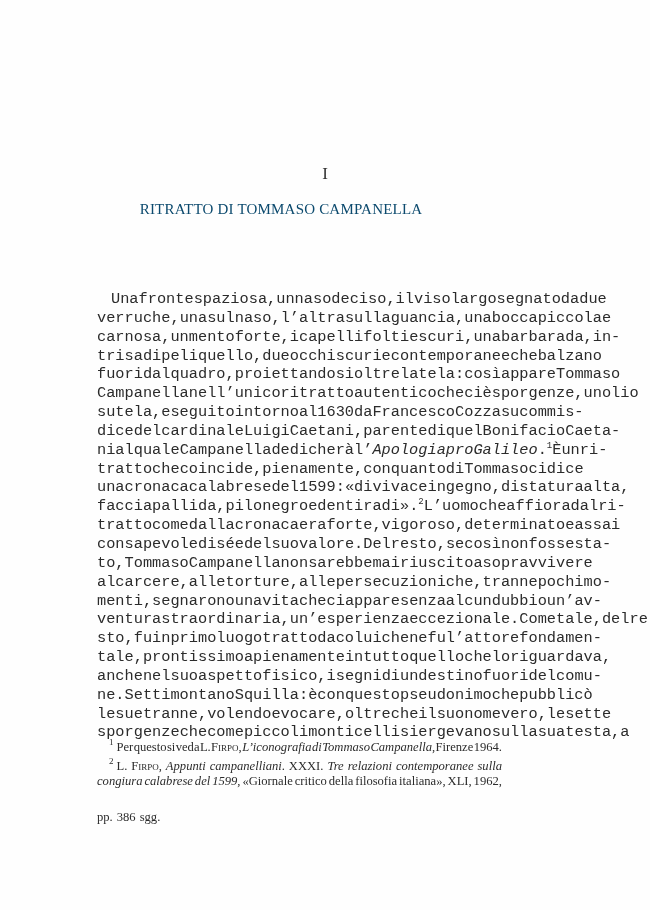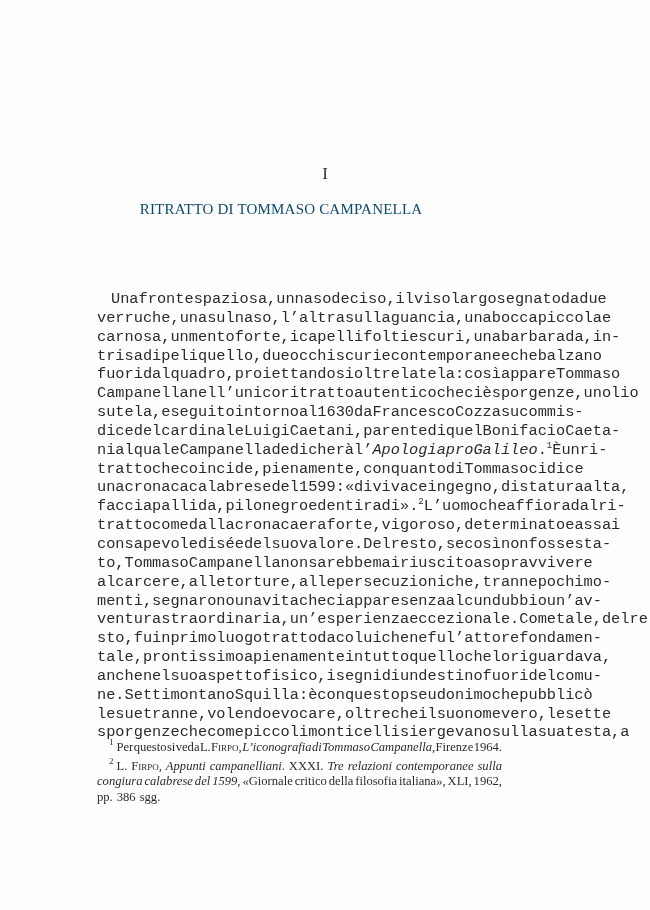--- a/index.html
+++ b/index.html
@@ -22,21 +22,21 @@
     .fit { display: flex; justify-content: space-between; }
     .fit > span { white-space: pre; }
     i { font-style: italic; }
     sup { font-size: 9px; vertical-align: 6px; line-height: 0; }
     .footnotes {
       position: absolute; top: 740px; left: 97px; width: 405px;
       font-family: "Liberation Serif", "DejaVu Serif", serif; font-size: 12.6px; line-height: 15.7px; color: #2b2b2b;
     }
     .fn-line { display: flex; justify-content: space-between; white-space: nowrap; height: 15.7px; }
     .fn-line.indent { padding-left: 12px; }
-    .fn-line.left { justify-content: flex-start; }
+    .fn-line.left { justify-content: flex-start; margin-top: 20px; }
     .fn-line > span { white-space: pre; }
     .sc { font-variant: small-caps; margin-top: 44px; }
     .fn-gap { height: 3px; }
   </style>
 </head>
 <body>
 
 <div class="page">
   <div class="chapter-num">I</div>
   <div class="chapter-title">RITRATTO DI TOMMASO CAMPANELLA</div>

